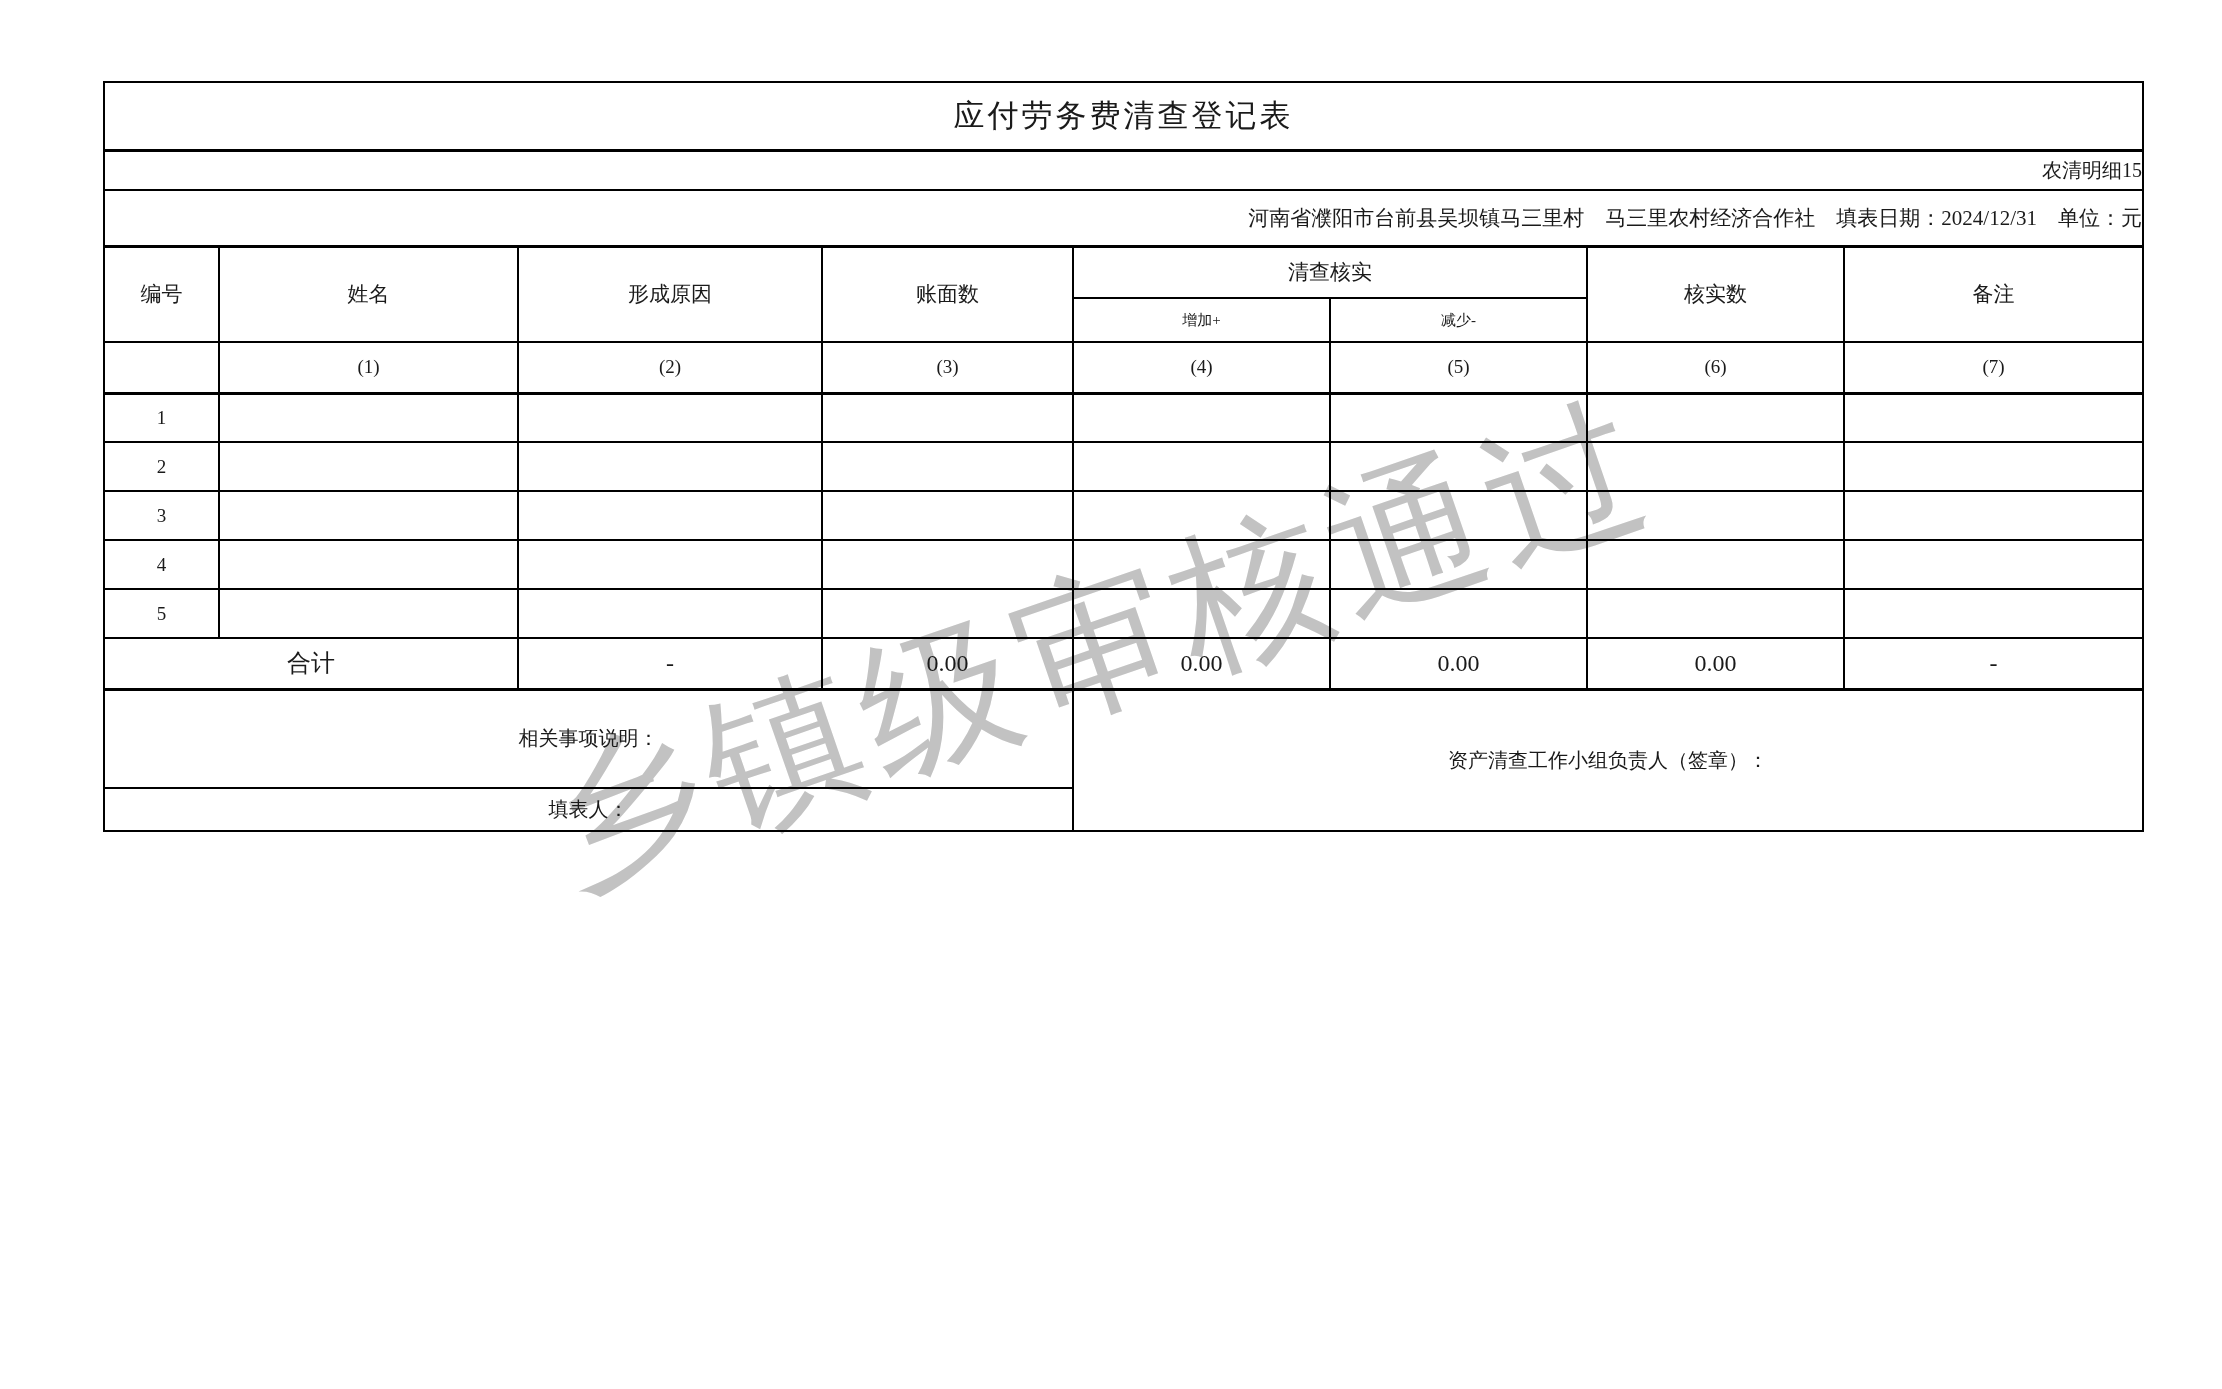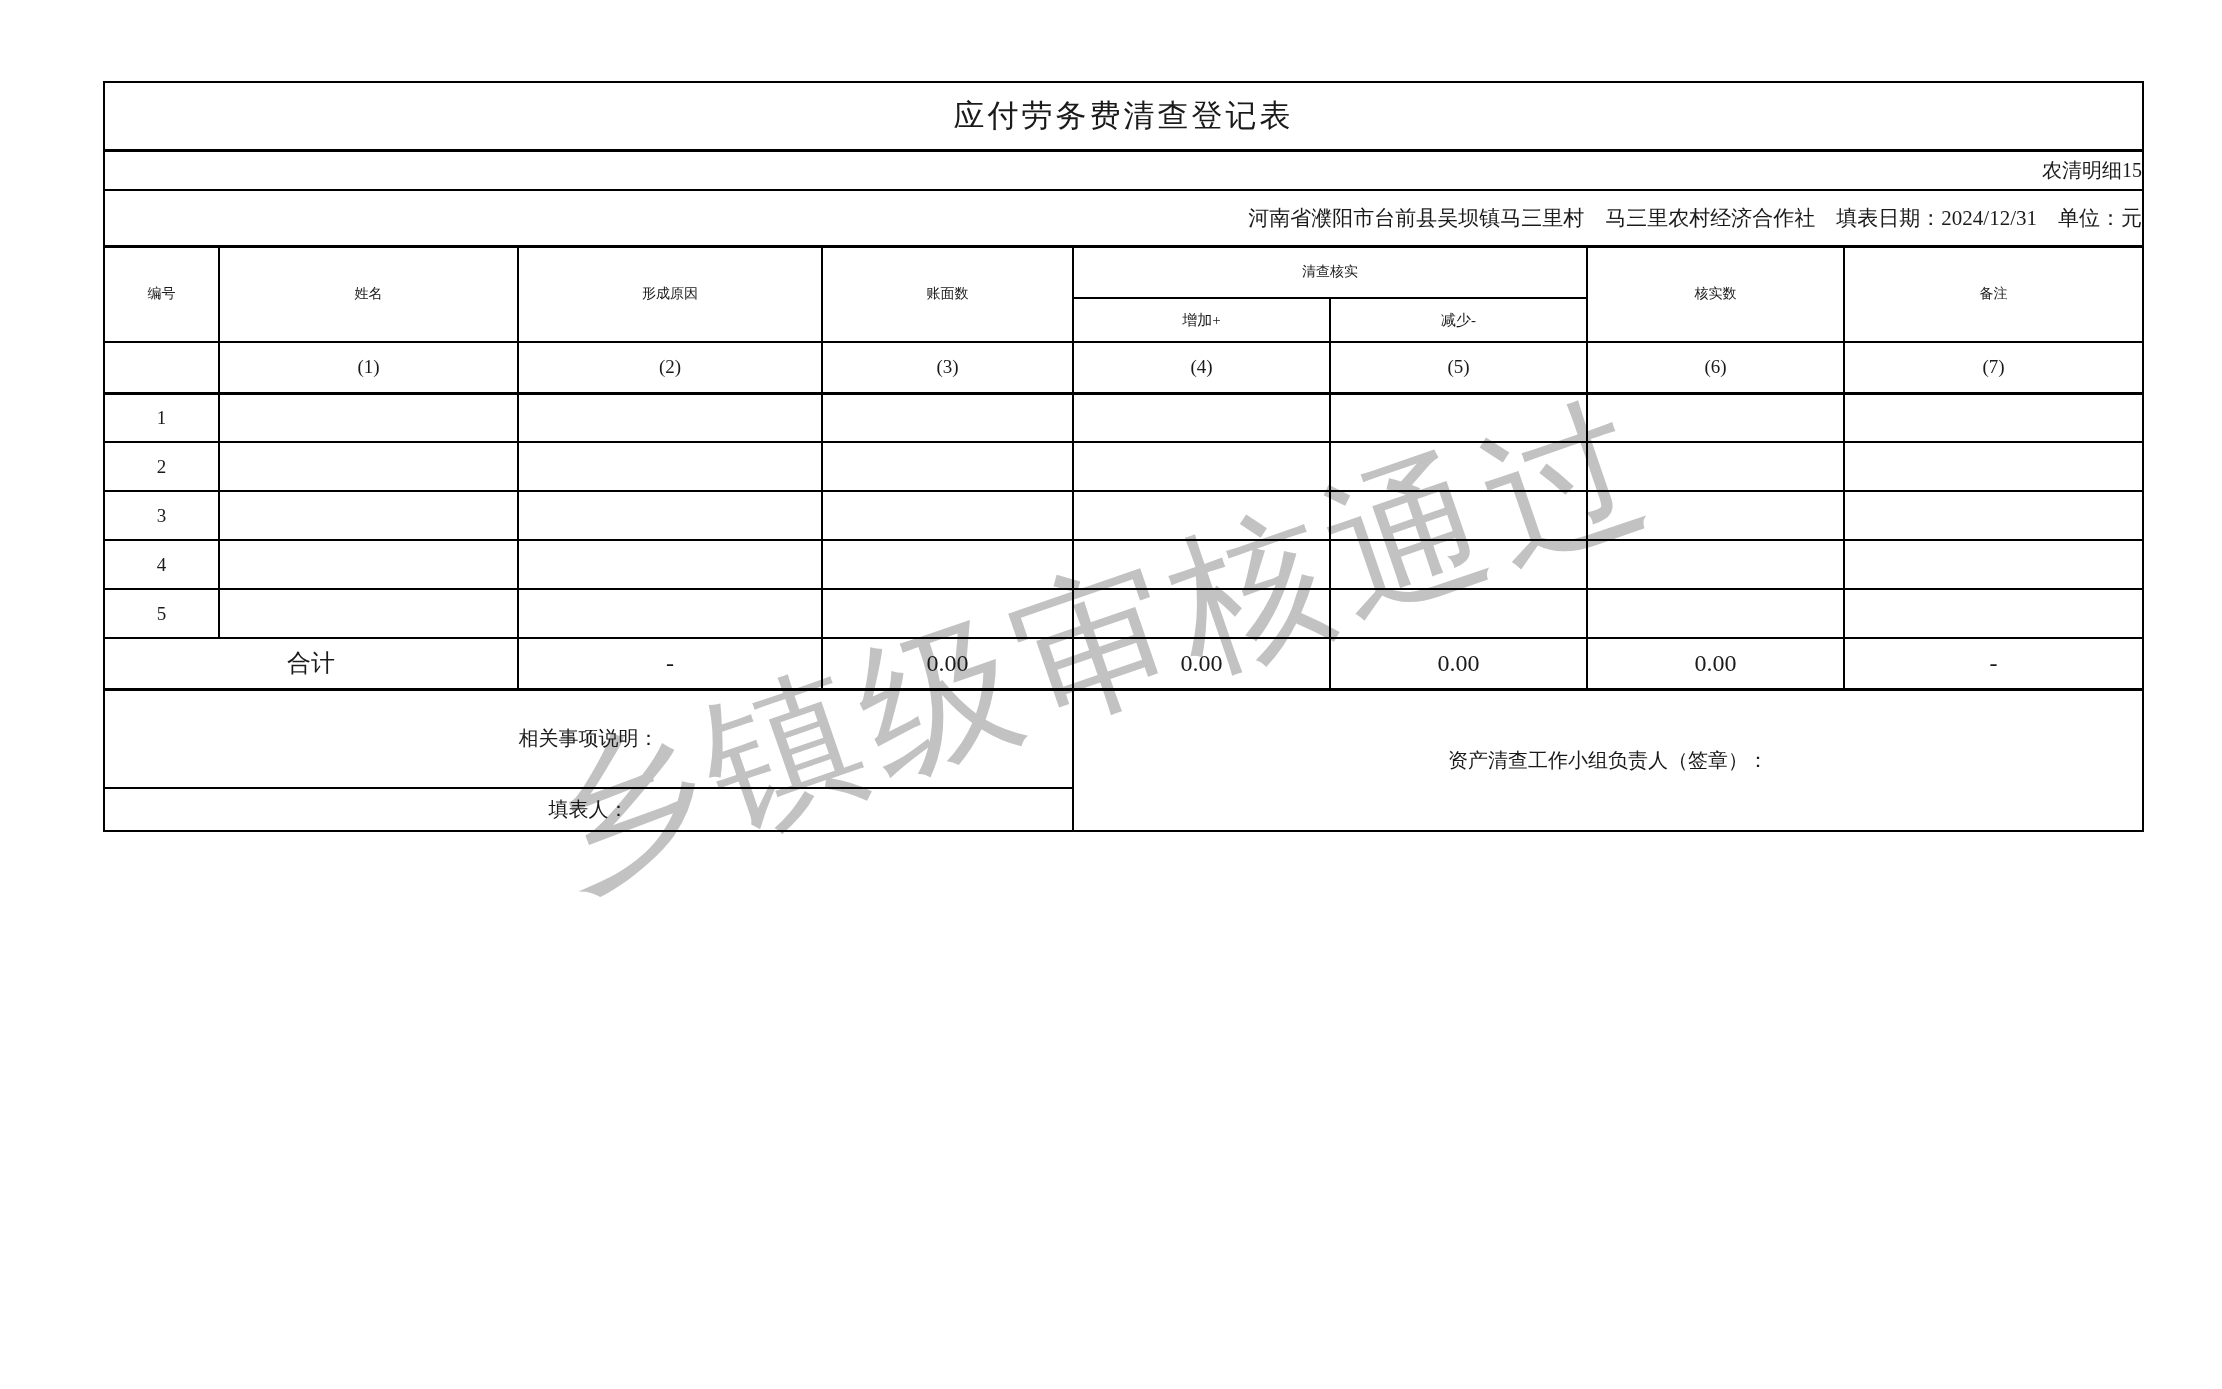--- a/index.html
+++ b/index.html
@@ -41,21 +41,21 @@
     padding: 0;
     text-align: center;
     vertical-align: middle;
     font-size: 20px;
     overflow: hidden;
     background: transparent;
   }
   tr.r-title td   { height: 68px; font-size: 31px; letter-spacing: 3px; border-bottom-width: 3px; }
   tr.r-doccode td { height: 40px; font-size: 20px; text-align: right; padding-right: 0; }
   tr.r-org td     { height: 56px; font-size: 21px; text-align: right; padding-right: 0; border-bottom-width: 3px; }
-  tr.r-head-top td { height: 52px; font-size: 14px; }
+  tr.r-head-top td { height: 52px; font-size: 21px; }
   tr.r-head-sub td { height: 44px; font-size: 15px; }
   tr.r-index td   { height: 51px; font-size: 19px; border-bottom-width: 3px; }
   tr.r-data td    { height: 49px; font-size: 19px; }
   tr.r-total td   { height: 51px; font-size: 24px; border-bottom-width: 3px; margin-left: 12px; }
   tr.r-foot-a td  { height: 99px; }
   tr.r-foot-b td  { height: 43px; }
   td.cell-amount  { text-align: right; padding-right: 14px; font-size: 20px; }
   td.cell-label-topleft {
     text-align: left;
     vertical-align: top;

